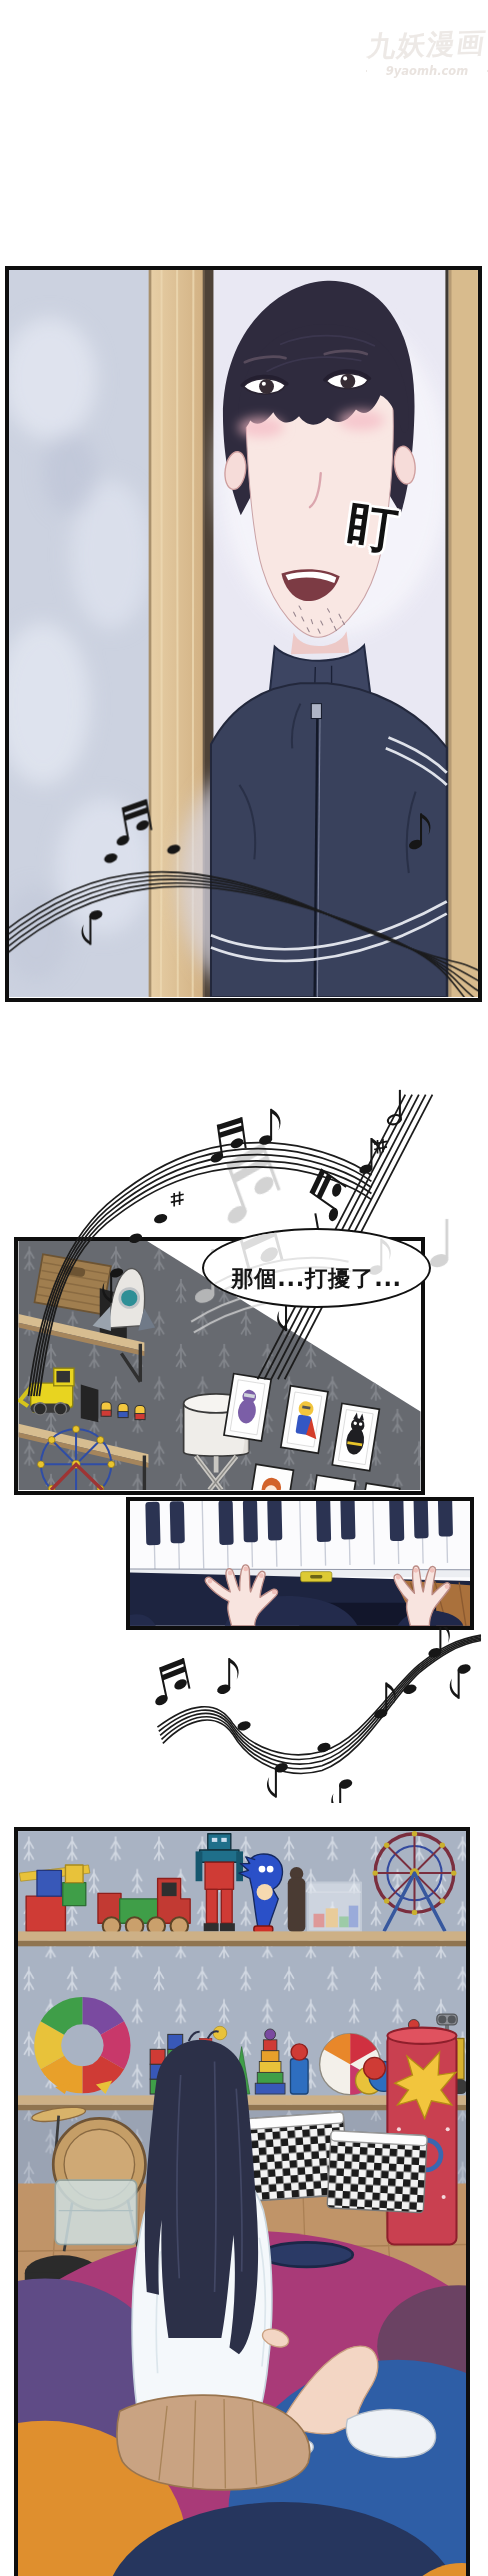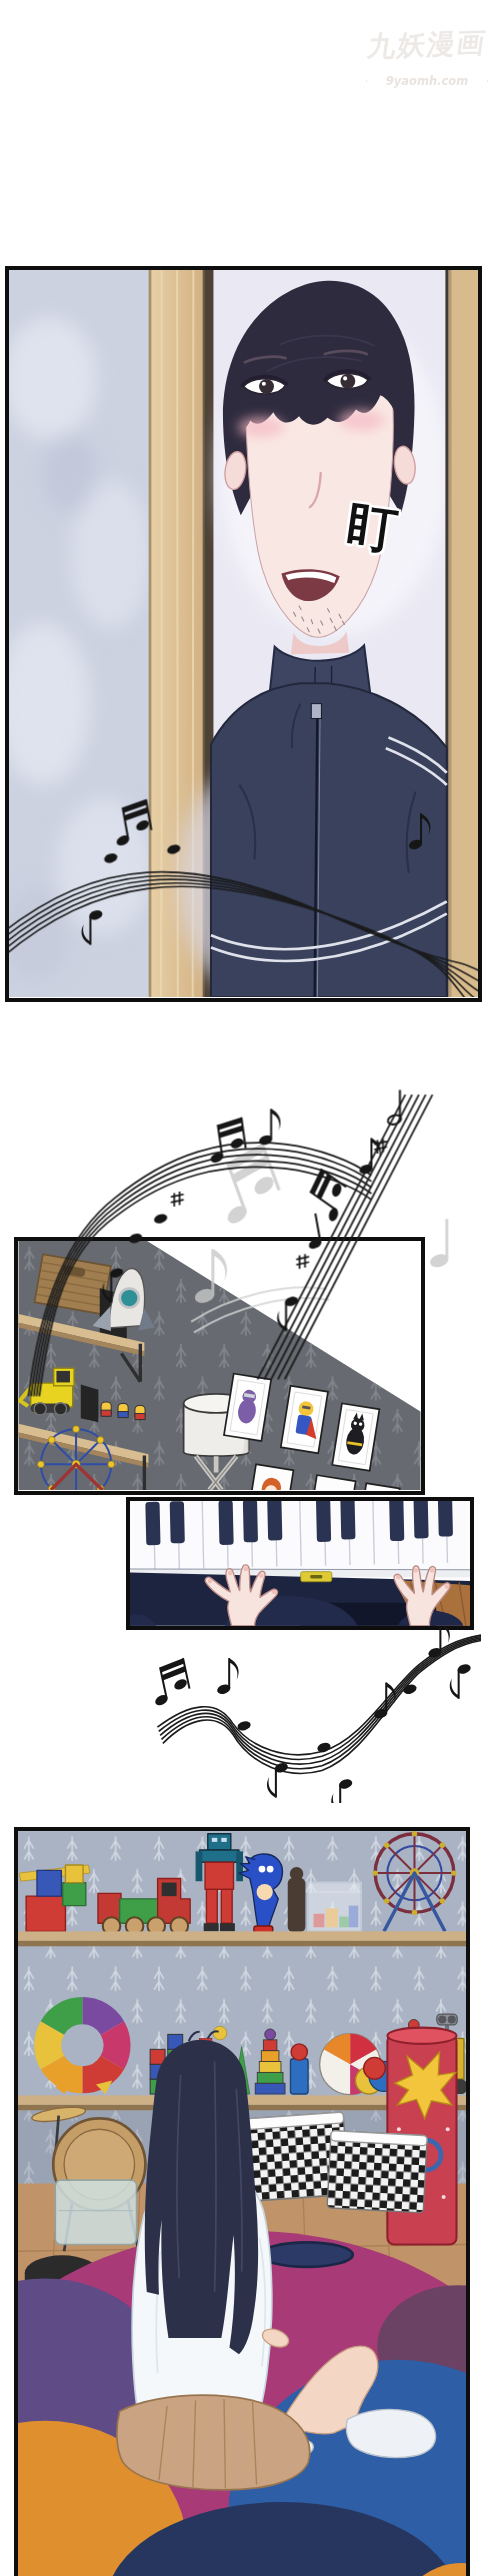--- a/index.html
+++ b/index.html
@@ -19,21 +19,21 @@
   #speech-bubble{position:absolute;left:202px;top:1228px;width:229px;height:80px;z-index:30;
     background:#fff;border:2.7px solid #111;border-radius:50%;box-sizing:border-box;overflow:hidden;}
   #speech-bubble .ghosts{position:absolute;left:0;top:0;width:100%;height:100%;}
   #speech-bubble .txt{position:relative;z-index:2;width:100%;height:100%;display:flex;
     align-items:flex-end;justify-content:center;padding-bottom:12.2px;box-sizing:border-box;
     font-size:22.4px;font-weight:600;color:#151515;white-space:nowrap;letter-spacing:0.7px;}
   #watermark{position:absolute;left:366px;top:26px;width:122px;z-index:5;text-align:center;
     color:rgba(196,182,172,0.30);}
   #watermark .brand{font-size:28px;font-weight:bold;letter-spacing:1.4px;transform:skewX(-10deg) rotate(-2deg);
     white-space:nowrap;}
-  #watermark .site{margin-top:10px;display:flex;align-items:center;gap:19px;
+  #watermark .site{margin-top:0;display:flex;align-items:center;gap:19px;
     color:rgba(196,182,172,0.38);font-size:11.5px;font-weight:bold;font-style:italic;}
   #watermark .dash{display:inline-block;width:17.6px;height:0;border-top:2.7px solid rgba(196,182,172,0.30);}
 </style>
 </head>
 <body>
 
 <div class="page">
 
   <svg width="0" height="0" style="position:absolute" aria-hidden="true">
     <defs>
@@ -366,20 +366,30 @@
         <g transform="translate(441,346) rotate(9)">
           <rect width="58" height="34" fill="#fdfdfd" stroke="#202020" stroke-width="2.5"></rect>
         </g>
         <g transform="translate(514,358) rotate(9)">
           <rect width="50" height="18" fill="#fdfdfd" stroke="#202020" stroke-width="2.5"></rect>
         </g>
       </g>
     </svg>
   </figure>
 
+  <div id="speech-bubble">
+    <svg class="ghosts" viewBox="0 0 330 110">
+      <g style="color:#dcdcdc">
+        <use href="#n16p" transform="translate(58,70) rotate(-15) scale(1.4)"></use>
+        <use href="#n8" transform="translate(252,58)"></use>
+        <path d="M8,82 C80,42 152,32 212,46 M12,96 C84,56 156,46 216,60" stroke="#e4e4e4" stroke-width="3" fill="none"></path>
+      </g>
+    </svg>
+    <div class="txt">那個...打擾了...</div>
+  </div>
 
   <figure class="panel" id="panel3" style="margin:0">
     <svg viewBox="0 0 502 184" width="340" height="125">
       <rect width="502" height="184" fill="#fbfbfd"></rect>
       <g transform="rotate(-1.3 251 60)">
         <g stroke="#c9cdd8" stroke-width="2">
           <path d="M36,-4 V96 M72,-4 V96 M108,-4 V96 M144,-4 V96 M180,-4 V96 M216,-4 V96 M252,-4 V96
                    M288,-4 V96 M324,-4 V96 M360,-4 V96 M396,-4 V96 M432,-4 V96 M468,-4 V96"></path>
         </g>
         <g fill="#2b3352">

